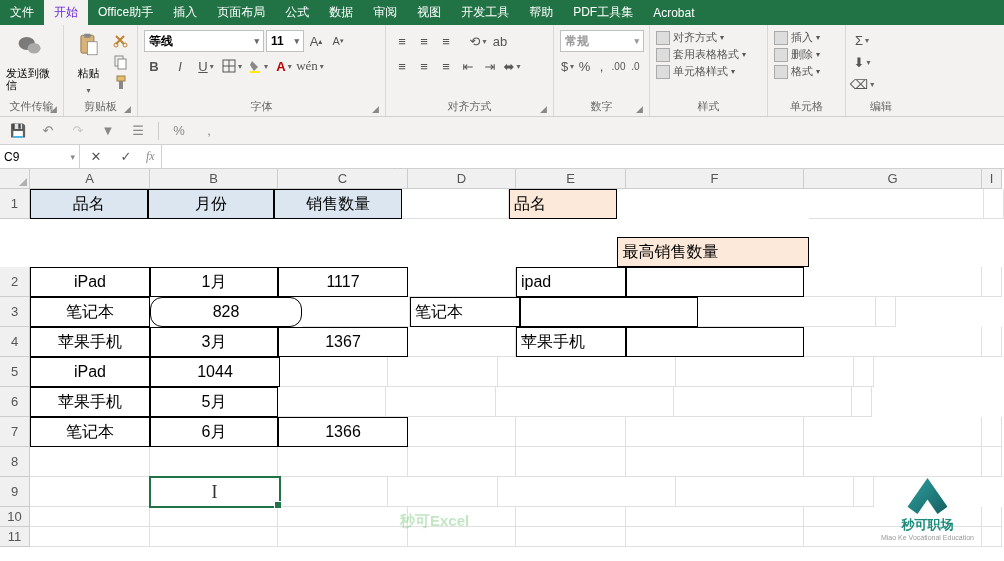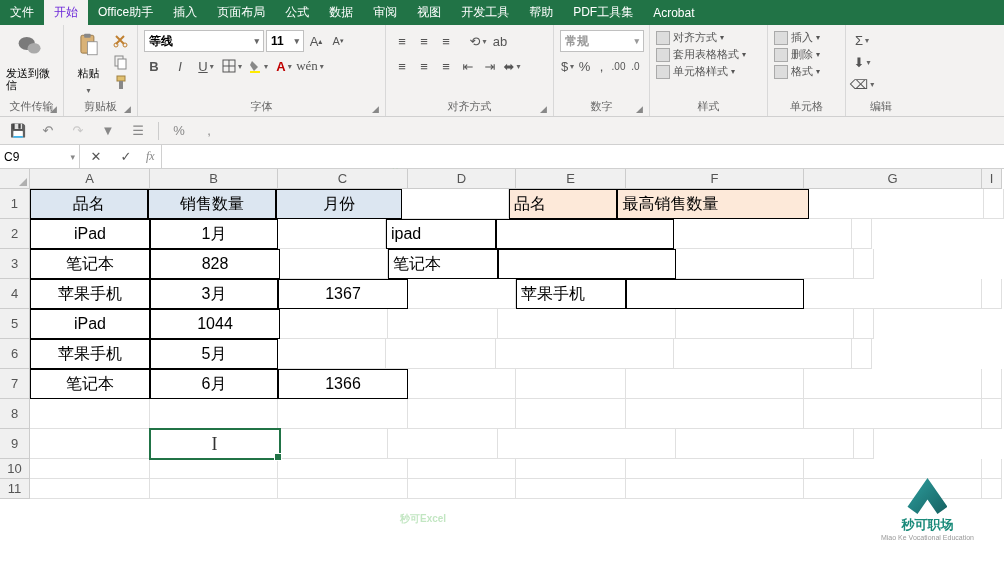--- a/index.html
+++ b/index.html
@@ -53,21 +53,21 @@
 .rh-20 { height: 20px; }
 
 
 .bordered { border: 1px solid #000 !important; }
 .hdr-blue { background: #dce6f1; justify-content: center; }
 .hdr-peach { background: #fde9d9; }
 .peach { background: #fde9d9; }
 .center { justify-content: center; }
 
 
-.watermark { position: absolute; color: rgba(120,200,120,0.45); font-size: 10px; font-weight: bold; pointer-events: none; }
+.watermark { position: absolute; color: rgba(120,200,120,0.45); font-size: 15px; font-weight: bold; pointer-events: none; }
 .wm1 { left: 390px; top: 167px; }
 .wm2 { left: 400px; top: 512px; }
 .logo { position: absolute; right: 30px; bottom: 20px; text-align: center; }
 .logo .tri { width: 40px; height: 36px; margin: 0 auto; background: linear-gradient(135deg,#2ea0a0,#156060); clip-path: polygon(50% 0,100% 80%,75% 100%,50% 60%,25% 100%,0 80%); }
 .logo .txt { color: #1a8a7a; font-size: 13px; font-weight: bold; margin-top: 2px; }
 .logo .sub { color: #999; font-size: 7px; }
 
 
 .sel { outline: 2px solid #217346; outline-offset: -1px; position: relative; }
 .sel::after { content: ""; position: absolute; right: -3px; bottom: -3px; width: 6px; height: 6px; background: #217346; border: 1px solid #fff; }
@@ -323,42 +323,43 @@
       <div class="colhead" style="width: 108px;">D</div>
       <div class="colhead" style="width: 110px;">E</div>
       <div class="colhead" style="width: 178px;">F</div>
       <div class="colhead" style="width: 178px;">G</div>
       <div class="colhead" style="width: 20px;">I</div>
     </div>
   <div id="rows">
       <div class="row">
         <div class="rowhead rh-32">1</div>
         <div class="cell rh-32 bordered hdr-blue center" style="width: 120px;">品名</div>
+        <div class="cell rh-32 bordered hdr-blue center" style="width: 128px;">月份</div>
         <div class="cell rh-32 bordered hdr-blue center" style="width: 130px;">销售数量</div>
-        <div class="cell rh-32 bordered hdr-blue center" style="width: 128px;">月份</div>
         <div class="cell rh-32" style="width: 108px;"></div>
         <div class="cell rh-32 bordered hdr-peach" style="width: 110px;">品名</div>
-        <div class="cell rh-32 bordered hdr-peach" style="width: 194px;">最高销售数量</div>
+        <div class="cell rh-32 bordered hdr-peach" style="width: 194px; margin-top: 48px;">最高销售数量</div>
         <div class="cell rh-32" style="width: 178px;"></div>
         <div class="cell rh-32" style="width: 20px;"></div>
       </div>
       <div class="row">
         <div class="rowhead rh-32">2</div>
         <div class="cell rh-32 bordered center" style="width: 120px;">iPad</div>
         <div class="cell rh-32 bordered center" style="width: 128px;">1月</div>
+        <div class="cell rh-32 bordered center" style="width: 130px;">1117</div>
         <div class="cell rh-32" style="width: 108px;"></div>
         <div class="cell rh-32 bordered" style="width: 110px;">ipad</div>
         <div class="cell rh-32 bordered" style="width: 178px;"></div>
         <div class="cell rh-32" style="width: 178px;"></div>
         <div class="cell rh-32" style="width: 20px;"></div>
       </div>
       <div class="row">
         <div class="rowhead rh-32">3</div>
         <div class="cell rh-32 bordered center" style="width: 120px;">笔记本</div>
-        <div class="cell rh-32 bordered center" style="width: 130px;">828</div>
+        <div class="cell rh-32 bordered center" style="width: 152px; border-radius: 12px;">828</div>
         <div class="cell rh-32" style="width: 108px;"></div>
         <div class="cell rh-32 bordered" style="width: 110px;">笔记本</div>
         <div class="cell rh-32 bordered" style="width: 178px;"></div>
         <div class="cell rh-32" style="width: 178px;"></div>
         <div class="cell rh-32" style="width: 20px;"></div>
       </div>
       <div class="row">
         <div class="rowhead rh-32">4</div>
         <div class="cell rh-32 bordered center" style="width: 120px;">苹果手机</div>
         <div class="cell rh-32 bordered center" style="width: 128px;">3月</div>

